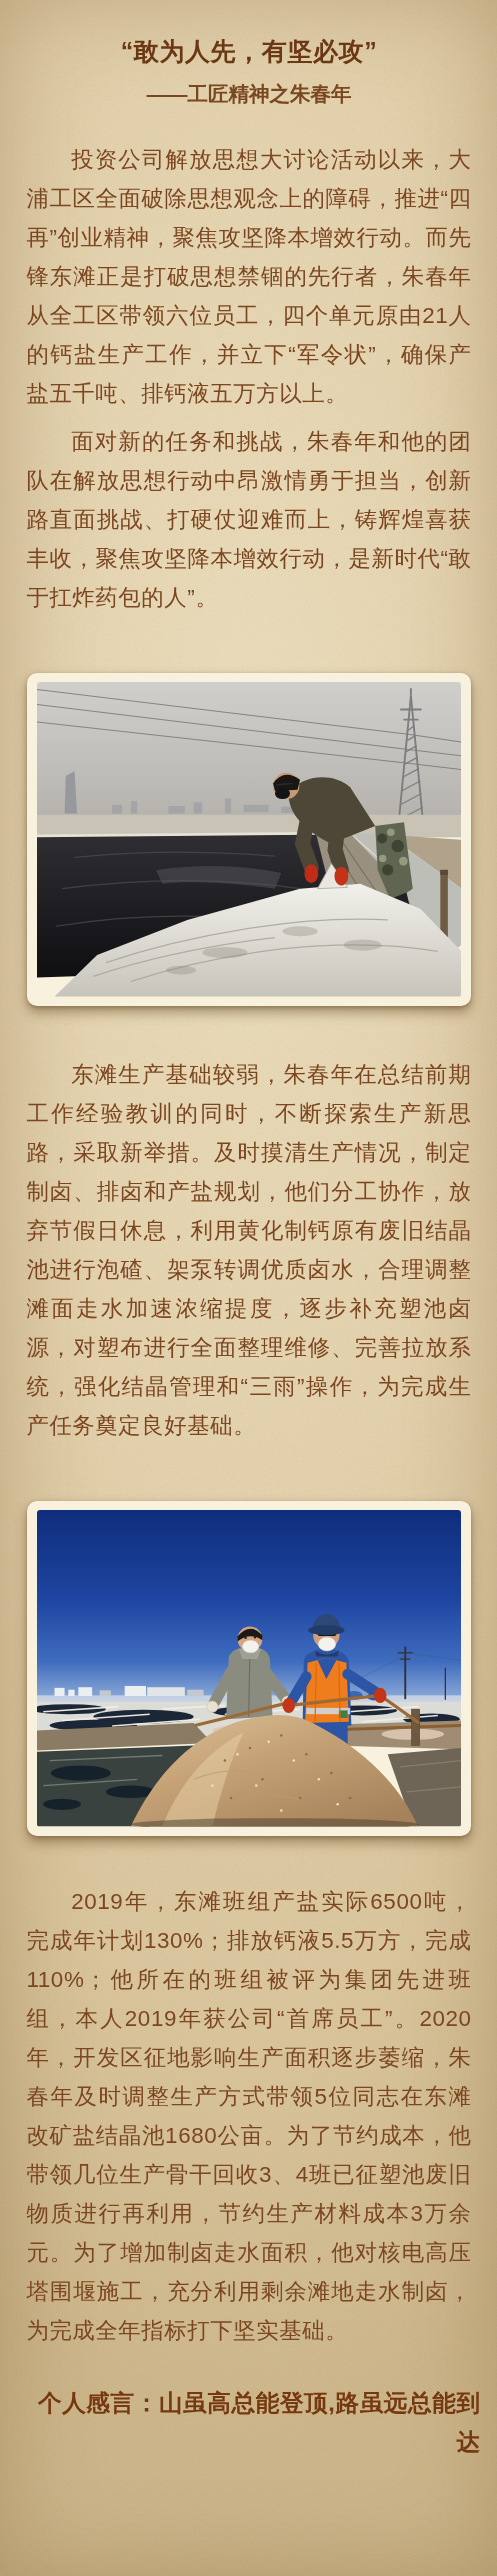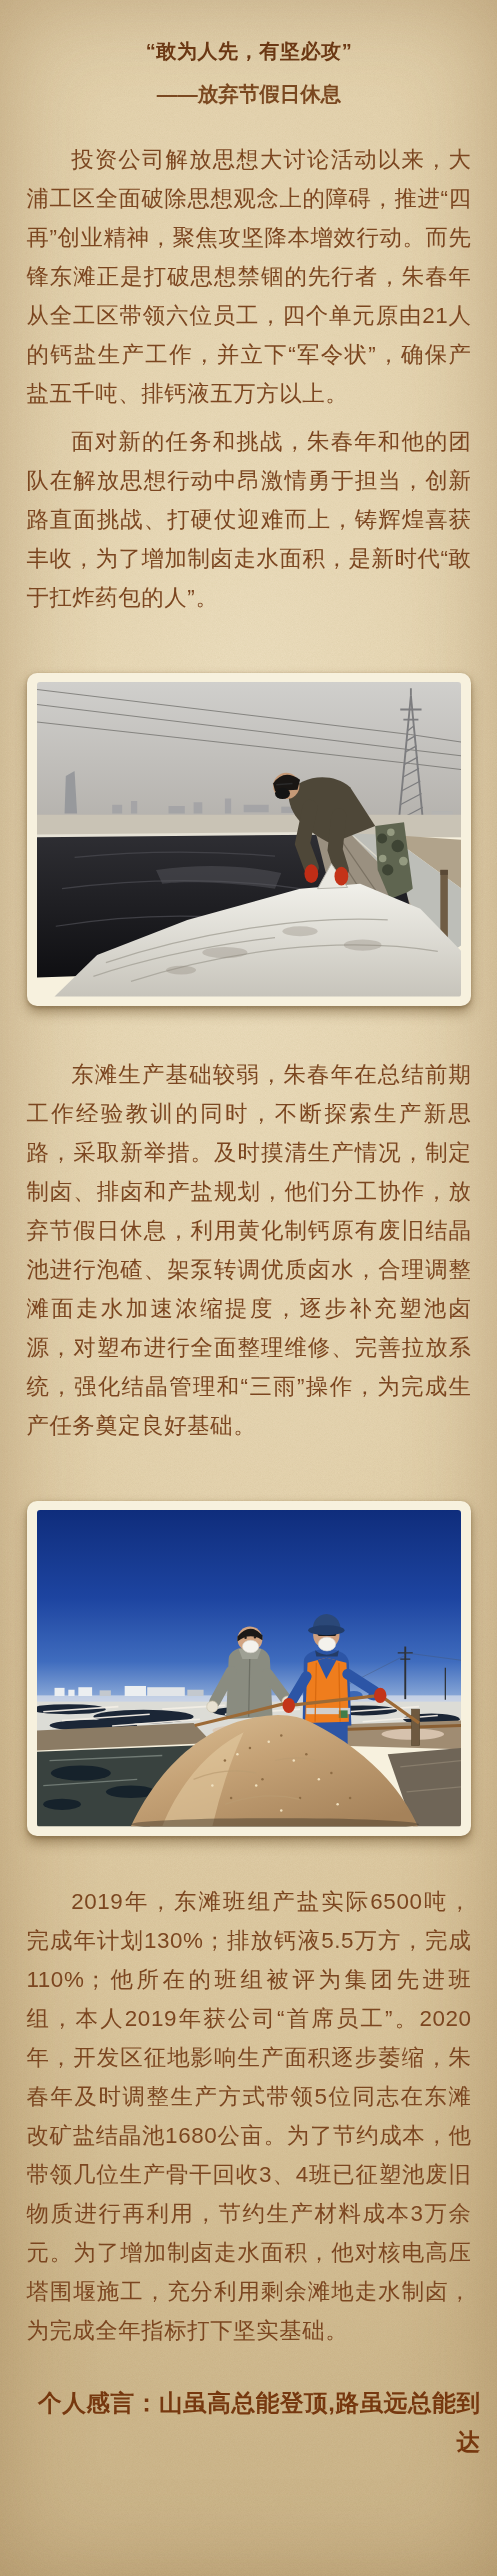--- a/index.html
+++ b/index.html
@@ -4,21 +4,21 @@
 <style>
   html,body{margin:0;padding:0;background:#cbb68e;}
   .page{
     position:relative;width:498px;height:2576px;margin:0 auto;overflow:hidden;
     background:radial-gradient(ellipse 120% 65% at 50% 30%, #eee1c2 0%, #e6d5b1 45%, #ddc9a1 75%, #cfb98e 100%);
     box-shadow:inset 0 0 93px rgba(120,85,40,.32);
     font-family:"Liberation Sans", sans-serif;
   }
   .texture{position:absolute;inset:0;width:100%;height:100%;pointer-events:none;opacity:.45;mix-blend-mode:multiply;}
   .content{position:relative;padding:36px 17.4px 0 17.4px;}
-  .title{margin:0;text-align:center;font-size:20px;line-height:30px;font-weight:700;color:#6b3814;letter-spacing:0.6px;}
+  .title{margin:0;text-align:center;font-size:25px;line-height:30px;font-weight:700;color:#6b3814;letter-spacing:0.6px;}
   .subtitle{margin:15px 0 0 0;text-align:center;font-size:20.5px;line-height:25px;font-weight:600;color:#7a4820;}
   .body-p{margin:9px;font-size:22.4px;line-height:39px;color:#7b4620;text-align:justify;text-indent:2em;letter-spacing:0.6px;}
   .p1{margin-top:34px;}
   .p2{margin-top:3.7px;}
   .p3{margin-top:49px;}
   .p4{margin-top:46px;}
   .photo-card{
     margin:56px 10px 0 10px;background:#f7f1de;border-radius:10px;padding:9.3px;
     box-shadow:0 6.2px 11.2px rgba(96,68,30,.45), 0 1.9px 3.7px rgba(96,68,30,.35);
   }
@@ -34,24 +34,24 @@
     <filter id="paperNoise">
         <feTurbulence type="fractalNoise" baseFrequency="0.8" numOctaves="2"></feTurbulence>
       <feColorMatrix type="matrix" values="0 0 0 0 0.52 0 0 0 0 0.42 0 0 0 0 0.26 0 0 0 0.35 0"></feColorMatrix>
     </filter>
     <rect width="800" height="4140" filter="url(#paperNoise)"></rect>
   </svg>
 
   <div class="content">
 
     <h1 class="title">“敢为人先，有坚必攻”</h1>
-    <h2 class="subtitle">——放弃节假日休息</h2>
+    <h2 class="subtitle">——工匠精神之朱春年</h2>
 
     <p class="body-p p1">投资公司解放思想大讨论活动以来，大浦工区全面破除思想观念上的障碍，推进“四再”创业精神，聚焦攻坚降本增效行动。而先锋东滩正是打破思想禁锢的先行者，朱春年从全工区带领六位员工，四个单元原由21人的钙盐生产工作，并立下“军令状”，确保产盐五千吨、排钙液五万方以上。</p>
-    <p class="body-p p2">面对新的任务和挑战，朱春年和他的团队在解放思想行动中昂激情勇于担当，创新路直面挑战、打硬仗迎难而上，铸辉煌喜获丰收，为了增加制卤走水面积，是新时代“敢于扛炸药包的人”。</p>
+    <p class="body-p p2">面对新的任务和挑战，朱春年和他的团队在解放思想行动中昂激情勇于担当，创新路直面挑战、打硬仗迎难而上，铸辉煌喜获丰收，聚焦攻坚降本增效行动，是新时代“敢于扛炸药包的人”。</p>
 
     <figure class="photo-card">
       <svg xmlns="http://www.w3.org/2000/svg" viewBox="0 0 678 502" preserveAspectRatio="xMidYMid slice">
         <defs>
           <linearGradient id="p1sky" x1="0" y1="0" x2="0" y2="1">
               <stop offset="0" stop-color="#d0cfcc"></stop>
               <stop offset="1" stop-color="#b2afaa"></stop>
             </linearGradient>
           <linearGradient id="p1pond" x1="0" y1="0" x2="0" y2="1">
               <stop offset="0" stop-color="#2e2e33"></stop>

